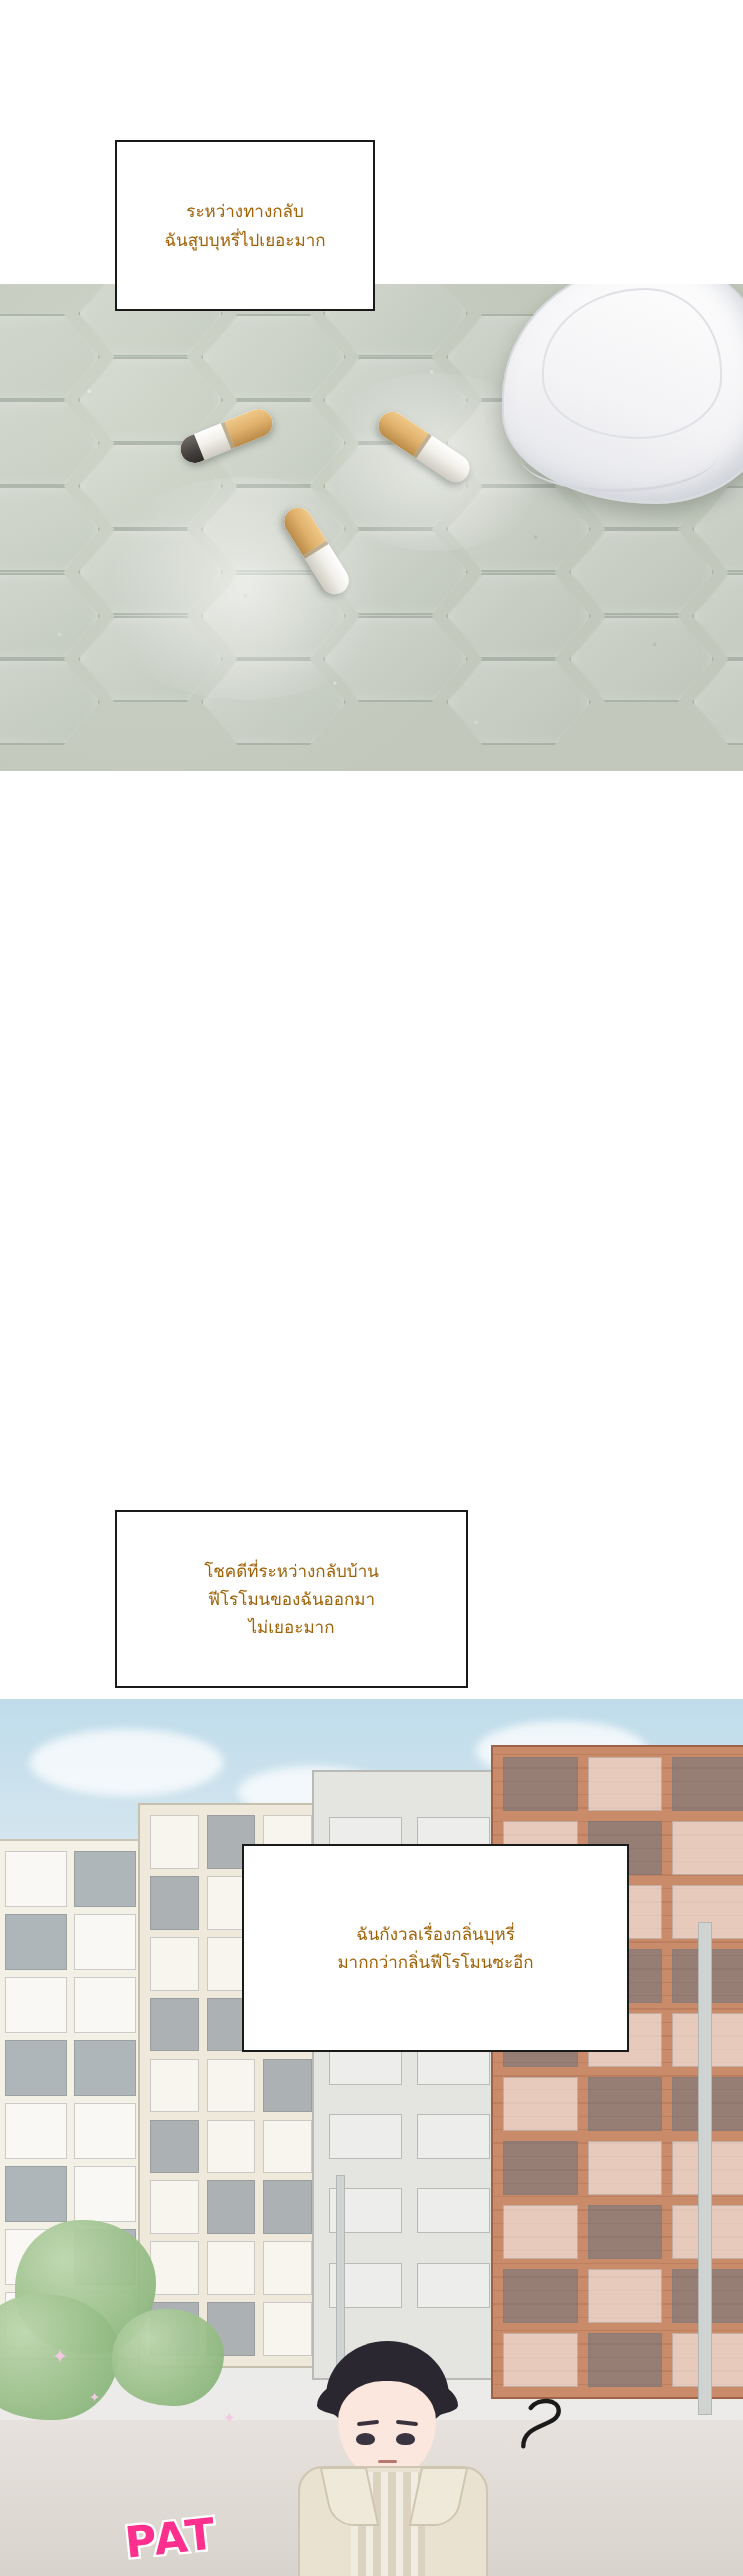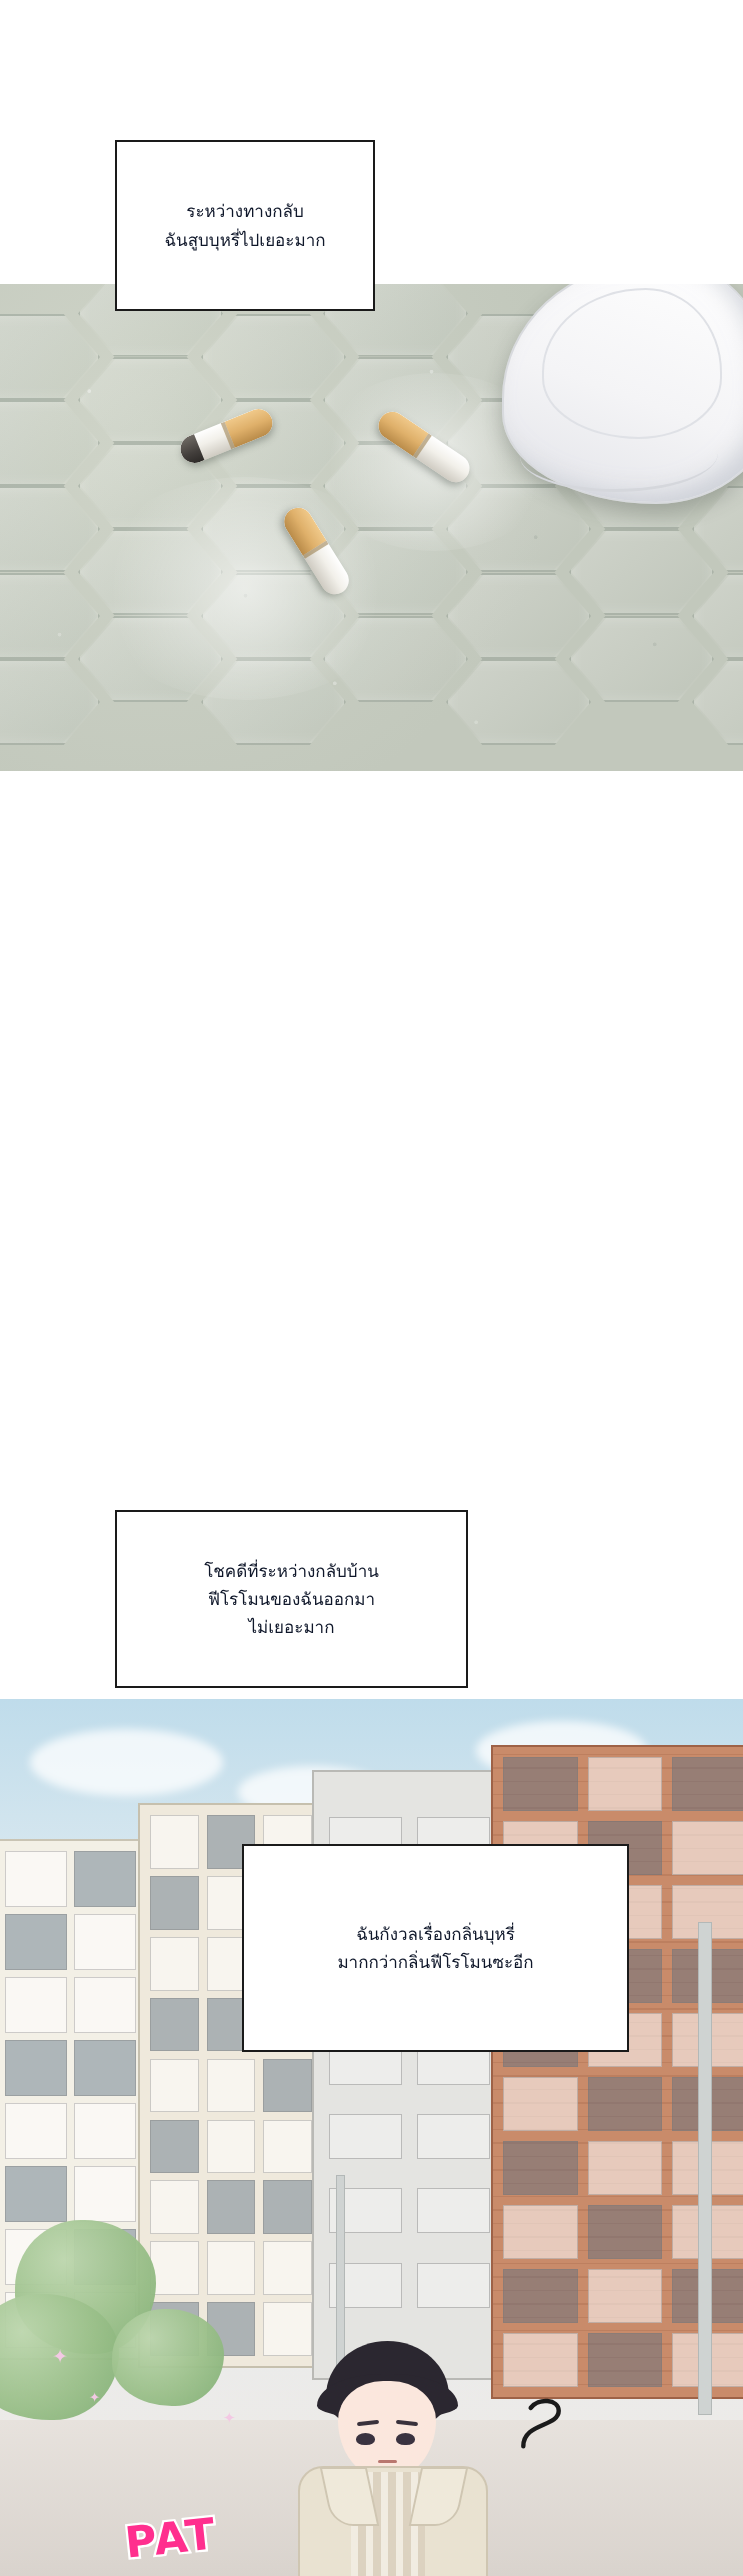--- a/index.html
+++ b/index.html
@@ -329,21 +329,21 @@
   
   .box {
     position: absolute;
     background: #ffffff;
     border: 2.2px solid #1a1a1a;
     box-sizing: border-box;
     display: flex;
     align-items: center;
     justify-content: center;
     text-align: center;
-    color: #0f172a;
+    color: #a16207;
     font-family: "DejaVu Sans", "Liberation Sans", sans-serif;
     line-height: 1.65;
     white-space: pre-line;
     padding: 9px 13.4px;
   }
   .box-1 { left: 115px; top: 140px;  width: 260px; height: 171px; font-size: 17px; }
   .box-2 { left: 227px; top: 848px; width: 405px; height: 283px; font-size: 17px; }
   .box-3 { left: 115px; top: 1510px; width: 353px; height: 178px; font-size: 17px; }
   .box-4 { left: 242px; top: 1844px; width: 387px; height: 208px; font-size: 17px; }
 </style>

